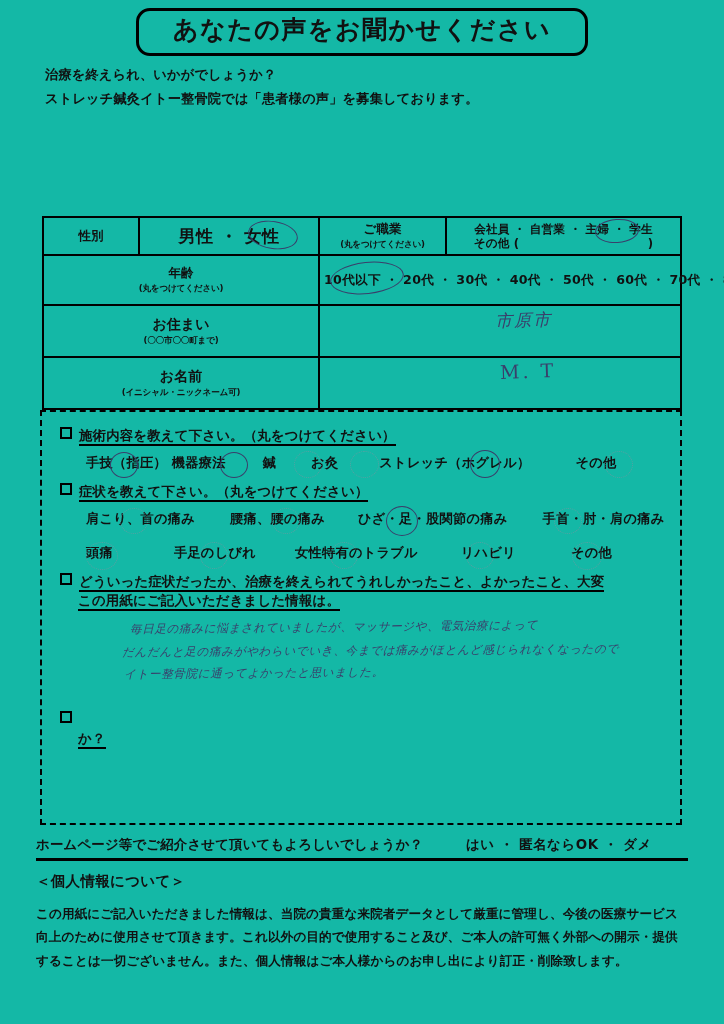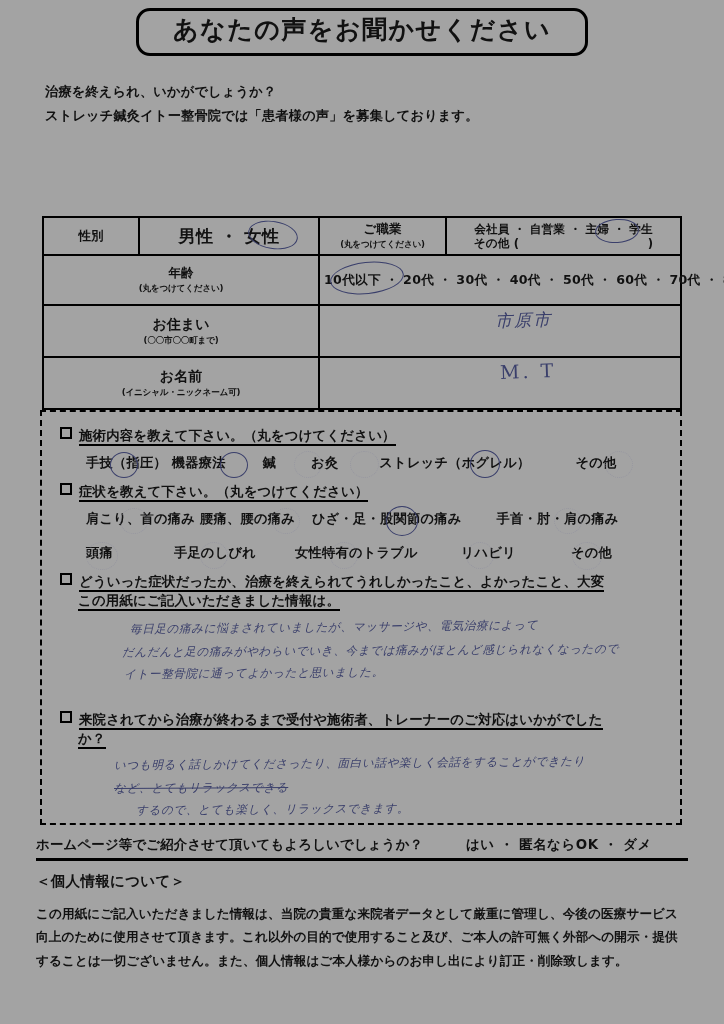--- a/index.html
+++ b/index.html
@@ -13,21 +13,21 @@
     position: relative;
     font-family: "DejaVu Sans", "Liberation Sans", sans-serif;
     color: #111;
     overflow: hidden;
   }
 
   
   .page {
     position: absolute;
     inset: 0;
-    background: #a3a3a3;
+    background: #14b8a6;
   }
 
   
   .title-wrap {
     position: absolute;
     left: 0; right: 0;
     top: 8px;
     display: flex;
     justify-content: center;
   }
@@ -39,21 +39,21 @@
     font-weight: bold;
     letter-spacing: 1.5px;
     line-height: 1.15;
     white-space: nowrap;
   }
 
   
   .intro {
     position: absolute;
     left: 45px;
-    top: 81px;
+    top: 64px;
     width: 636px;
     font-size: 13.2px;
     line-height: 1.72;
     font-weight: bold;
     letter-spacing: 0.2px;
   }
   .intro p { margin: 0 0 1px 0; }
   .intro p.para { margin-top: 5px; text-indent: 0; }
 
   
@@ -304,22 +304,22 @@
     <span class="pen-circle faint" style="left:252px; top:39px; width:26px; height:25px;"></span>
     <span class="pen-circle faint" style="left:308px; top:39px; width:27px; height:25px;"></span>
     <span class="pen-circle" style="left:428px; top:38px; width:28px; height:26px;"></span>
     <span class="pen-circle faint" style="left:563px; top:39px; width:26px; height:25px;"></span>
 
     <div class="q" style="left:18px; top:70px;">
       <span class="sq"></span><span class="u">症状を教えて下さい。（丸をつけてください）</span>
     </div>
     <div class="optrow" style="left:44px; top:98px;">
       <span class="opt">肩こり、首の痛み</span>
-      <span class="opt" style="">腰痛、腰の痛み</span>
-      <span class="opt" style="margin-left:12px;">ひざ・足・股関節の痛み</span>
+      <span class="opt" style="margin-left:30px;">腰痛、腰の痛み</span>
+      <span class="opt" style="margin-left:28px;">ひざ・足・股関節の痛み</span>
       <span class="opt" style="margin-left:30px;">手首・肘・肩の痛み</span>
     </div>
     <span class="pen-circle faint" style="left:78px; top:96px; width:26px; height:24px;"></span>
     <span class="pen-circle faint" style="left:230px; top:96px; width:26px; height:24px;"></span>
     <span class="pen-circle" style="left:344px; top:94px; width:30px; height:28px;"></span>
     <span class="pen-circle faint" style="left:512px; top:96px; width:26px; height:24px;"></span>
 
     <div class="optrow" style="left:44px; top:132px;">
       <span class="opt">頭痛</span>
       <span class="opt" style="margin-left:56px;">手足のしびれ</span>
@@ -338,29 +338,24 @@
       <span class="u" style="margin-left:18px;">この用紙にご記入いただきました情報は。</span>
     </div>
 
     <div class="answer" style="left:88px; top:206px;">
       <div style="transform:rotate(-0.6deg);">毎日足の痛みに悩まされていましたが、マッサージや、電気治療によって</div>
       <div style="transform:rotate(-0.4deg); margin-left:-8px;">だんだんと足の痛みがやわらいでいき、今までは痛みがほとんど感じられなくなったので</div>
       <div style="transform:rotate(-0.5deg); margin-left:-6px;">イトー整骨院に通ってよかったと思いました。</div>
     </div>
 
     <div class="q" style="left:18px; top:298px; width:600px;">
-      <span class="sq"></span><span class="u">来院されてから治療が終わるまで受付や施術者、トレーナーのご対応はいかがでした</span><br>
+      <span class="sq"></span><br>
       <span class="u" style="margin-left:18px;">か？</span>
     </div>
 
-    <div class="answer" style="left:72px; top:342px;">
-      <div style="transform:rotate(-0.5deg);">いつも明るく話しかけてくださったり、面白い話や楽しく会話をすることができたり</div>
-      <div style="transform:rotate(-0.3deg); text-decoration:line-through; text-decoration-color:#3a3f6b;">など、とてもリラックスできる</div>
-      <div style="transform:rotate(-0.4deg); margin-left:22px;">するので、とても楽しく、リラックスできます。</div>
-    </div>
 
   </div>
 
   <div class="hp-line">
     <span>ホームページ等でご紹介させて頂いてもよろしいでしょうか？</span>
     <span class="ans">はい ・ 匿名ならOK ・ ダメ</span>
   </div>
 
   <div class="privacy-title">＜個人情報について＞</div>
   <div class="privacy-body">

